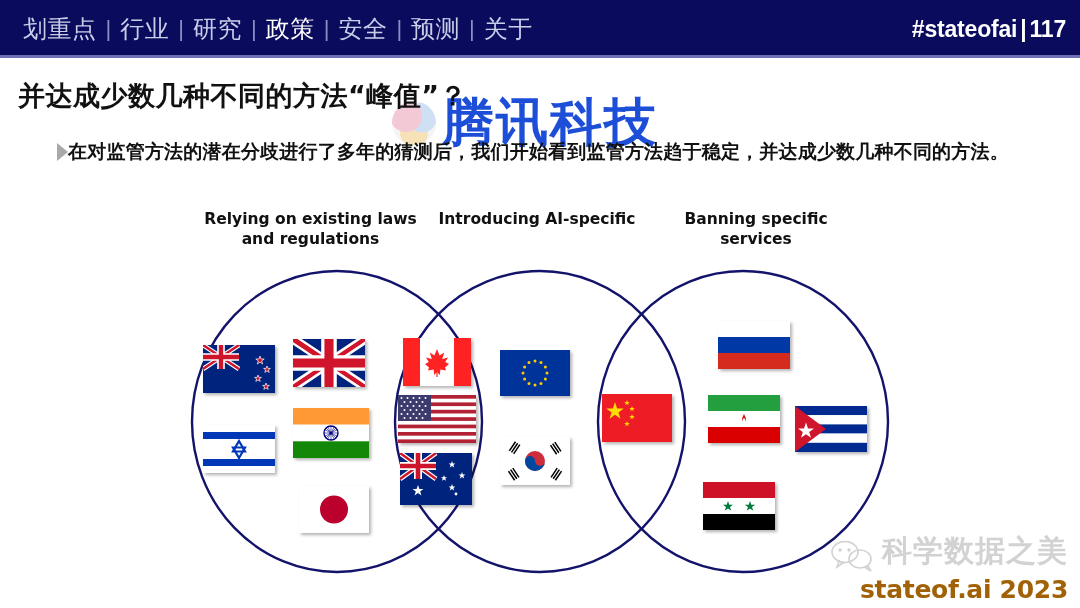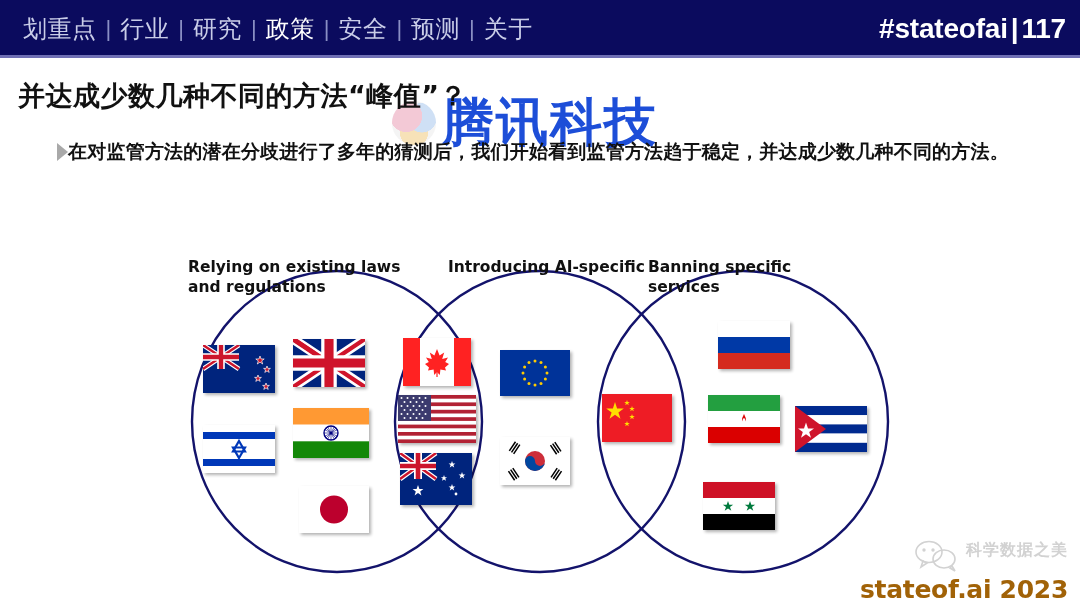--- a/index.html
+++ b/index.html
@@ -23,21 +23,21 @@
   }
   #nav { display:flex; align-items:center; gap:0px; }
   .nav-item {
     color:#c9cde8; font-size:24px; line-height:1;
     padding:0 9px; letter-spacing:.5px;
     font-family:"DejaVu Sans","Liberation Sans",sans-serif;
   }
   .nav-item.active { color:#ffffff; }
   .nav-sep { color:#8a8fc4; font-size:22px; line-height:1; }
   #brand {
-    color:#ffffff; font-size:28px; line-height:1; white-space:nowrap;
+    color:#ffffff; font-size:23px; line-height:1; white-space:nowrap;
     letter-spacing:-0.2px;
   }
   #brand .tag { font-weight:bold; }
   #brand .bar { font-weight:bold; padding:0 3px; }
   #brand .pg { font-weight:bold; }
 
   
   #title {
     position:absolute; left:18px; top:78px; width:1000px;
     font-size:27px; font-weight:bold; color:#111111;
@@ -70,37 +70,36 @@
   #wm-tencent .dot {
     width:44px; height:44px; border-radius:50%;
     background:
       radial-gradient(circle at 32% 34%, #f3c9d6 0 38%, transparent 39%),
       radial-gradient(circle at 68% 38%, #cfe0f5 0 36%, transparent 37%),
       radial-gradient(circle at 50% 72%, #f7e2b8 0 36%, transparent 37%),
       #f4f4f4;
   }
   #wm-wechat {
     position:absolute; right:12px; bottom:36px; z-index:4;
-    display:flex; align-items:flex-start; gap:8px;
-    color:#d2d2d2; font-size:16px; font-weight:bold;
+    display:flex; align-items:flex-end; gap:8px;
+    color:#d2d2d2; font-size:30px; font-weight:bold;
     font-family:Liberation Sans, sans-serif;
     letter-spacing:1px; white-space:nowrap;
   }
   #wm-wechat svg { flex:0 0 auto; }
 
   
   .venn-label {
-    position:absolute; 
+    position:absolute; text-align:center;
     font-size:15.5px; font-weight:bold; color:#111111; line-height:1.28;
     font-family:"DejaVu Sans","Liberation Sans",sans-serif;
     z-index:3;
-    margin-top:48px;
   }
   #label-0 { left:188px; top:210px; width:245px; }
-  #label-1 { left:448px; top:210px; width:210px; }
+  #label-1 { left:432px; top:210px; width:210px; }
   #label-2 { left:648px; top:210px; width:216px; }
 
   
   #venn { position:absolute; left:0; top:0; width:1080px; height:608px; z-index:2; }
   #venn svg { position:absolute; left:0; top:0; }
 
   .flag {
     position:absolute; z-index:3;
     box-shadow:2px 2px 3px rgba(0,0,0,.30);
     background:#fff; overflow:hidden;

